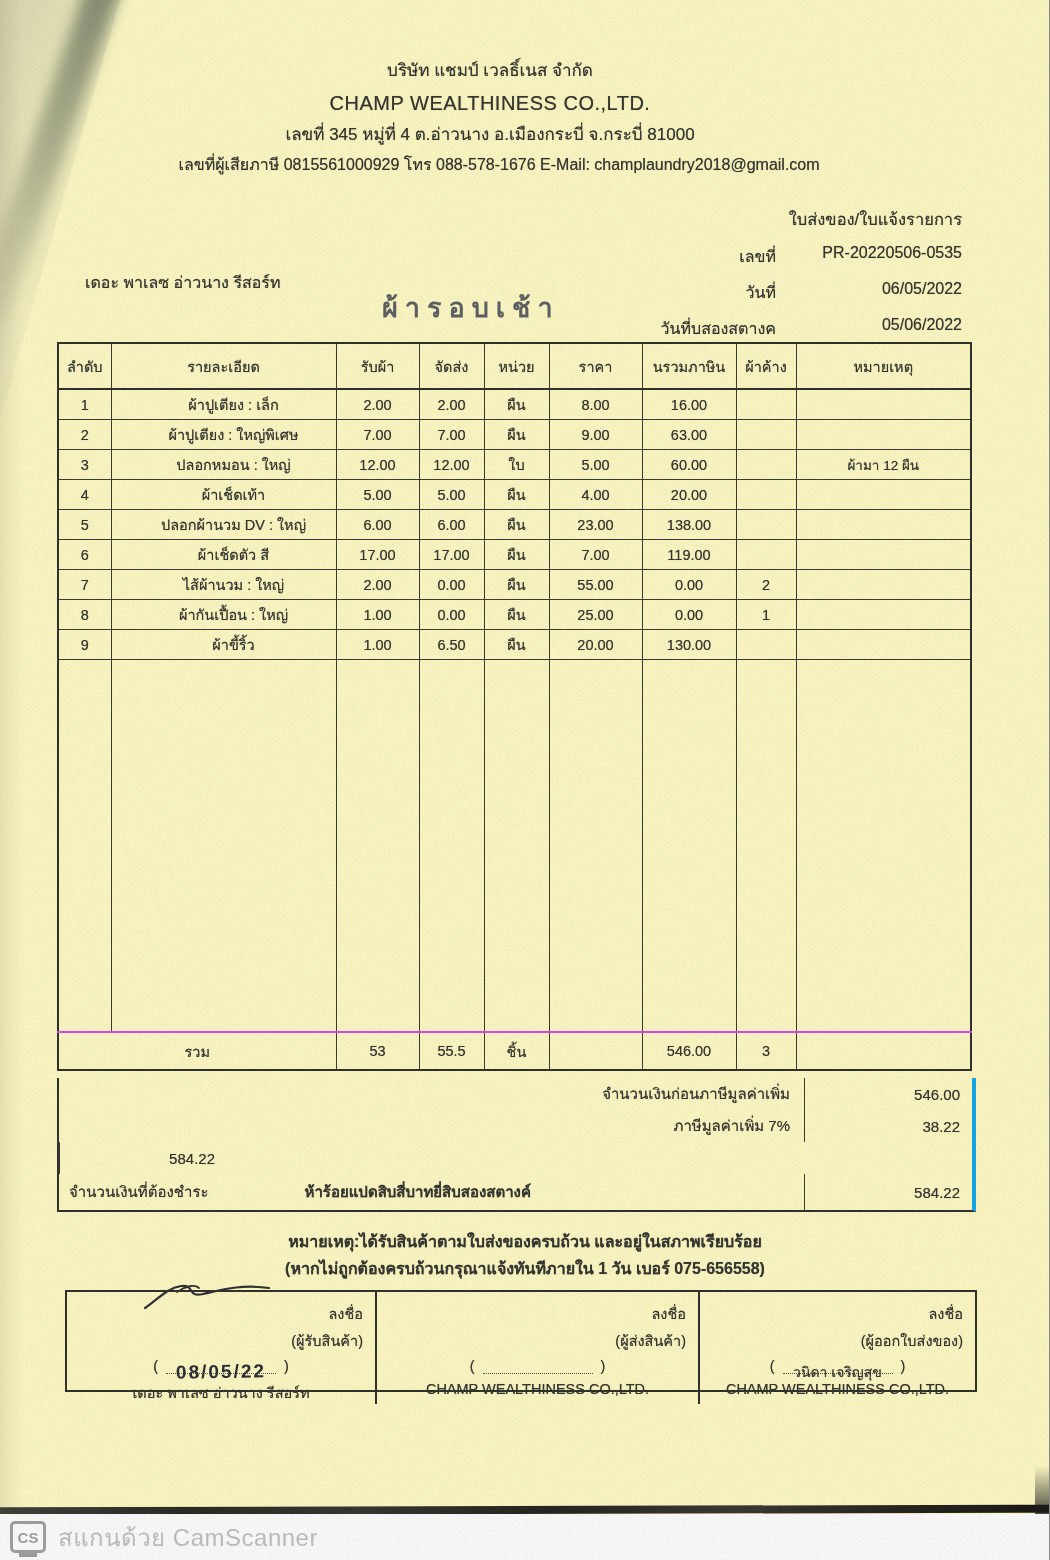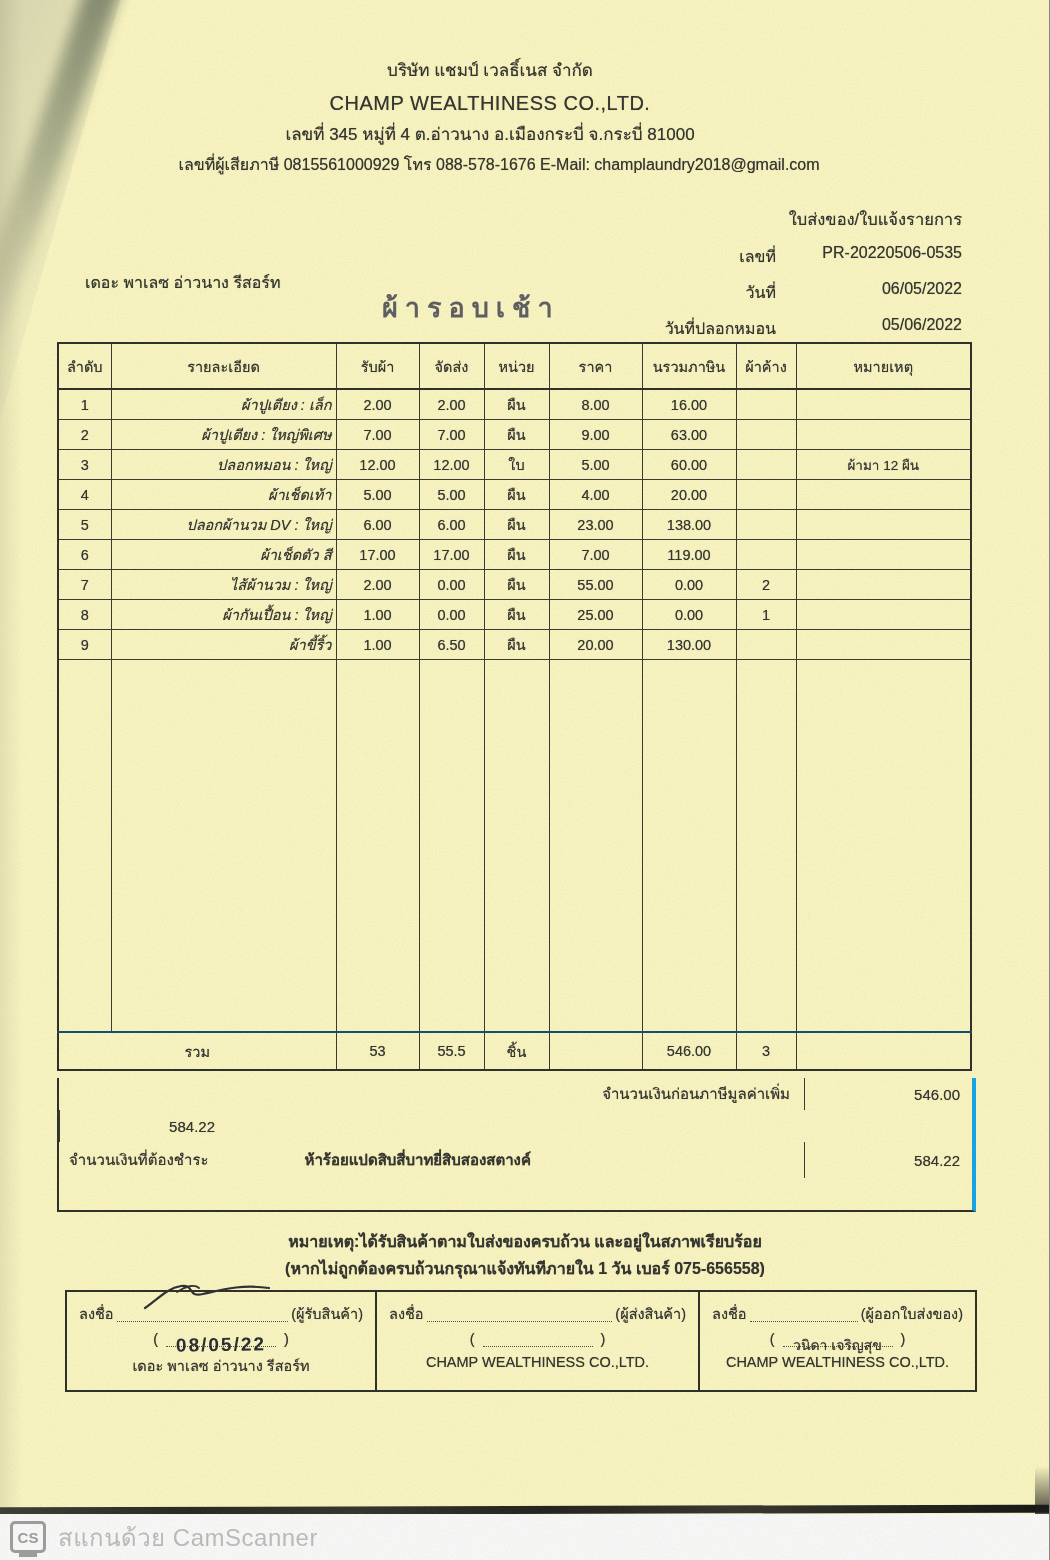--- a/index.html
+++ b/index.html
@@ -62,24 +62,24 @@
   table.main{
     position:absolute;left:57px;top:342px;width:913px;
     border-collapse:collapse;table-layout:fixed;font-size:14.5px;
   }
   table.main th, table.main td{
     border:1px solid #35352f;padding:0 4px;overflow:hidden;white-space:nowrap;
   }
   table.main{border:2px solid #2a2a25;}
   table.main thead th{height:44px;font-weight:normal;text-align:center;border-bottom:2px solid #2a2a25;}
   table.main tbody.items td{height:29px;text-align:center;}
-  table.main tbody.items td.desc{text-align:right;padding-left:24px;font-style:italic;}
+  table.main tbody.items td.desc{text-align:center;padding-left:24px;}
   table.main tbody.items td.remark{text-align:center;font-size:13.5px;}
   table.main tr.filler td{height:371px;}
-  table.main tbody.totals td{height:36px;text-align:center;border-top:2px solid #0c4a6e;border-bottom:2px solid #2a2a25;}
+  table.main tbody.totals td{height:36px;text-align:center;border-top:2px solid #d946ef;border-bottom:2px solid #2a2a25;}
 
   
   .summary{
     position:absolute;left:57px;top:1078px;width:913px;height:132px;
     border-left:2px solid #2a2a25;border-right:4px solid #0ea5e9;border-bottom:2px solid #2a2a25;
     font-size:15px;
   }
   .summary .srow{display:flex;align-items:center;height:32px;}
   .summary .slab{flex:1;text-align:right;padding-right:14px;}
   .summary .sval{width:168px;text-align:right;padding-right:12px;border-left:1px solid #35352f;height:100%;display:flex;align-items:center;justify-content:flex-end;box-sizing:border-box;}
@@ -92,21 +92,21 @@
   .notes{position:absolute;left:0;top:1228px;width:1050px;text-align:center;font-size:16px;line-height:1.7;font-weight:600;}
 
   
   .signs{
     position:absolute;left:65px;top:1290px;width:908px;height:98px;
     display:grid;grid-template-columns:310px 323px 275px;
     border:2px solid #2a2a25;font-size:14.5px;
   }
   .signcell{border-right:2px solid #2a2a25;padding:10px 12px 0 12px;position:relative;}
   .signcell:last-child{border-right:none;}
-  .sigline{display:flex;align-items:flex-end;}
+  .sigline{display:flex;align-items:flex-end;flex-direction:column;}
   .dots{flex:1;border-bottom:1.6px dotted #4a4a44;margin:0 3px 3px 3px;height:12px;}
   .parenrow{display:flex;justify-content:center;gap:8px;margin-top:6px;align-items:flex-end;}
   .parenrow .pdots{width:110px;border-bottom:1.6px dotted #4a4a44;height:12px;text-align:center;}
   .companyrow{text-align:center;margin-top:7px;}
   .handdate{font-size:19px;font-weight:600;letter-spacing:2px;color:#26262e;transform:rotate(-1deg);display:inline-block;}
   .sig-squiggle{position:absolute;left:70px;top:-12px;}
   .handname{font-size:14px;}
 
   
   .cs-footer{position:absolute;left:0;bottom:0;width:1050px;height:46px;background:#fdfdfd;display:flex;align-items:center;}
@@ -137,21 +137,21 @@
     <div class="doc-type txt">ใบส่งของ/ใบแจ้งรายการ</div>
     <div class="row">
       <div class="lab txt">เลขที่</div>
       <div class="val txt">PR-20220506-0535</div>
     </div>
     <div class="row">
       <div class="lab txt">วันที่</div>
       <div class="val txt">06/05/2022</div>
     </div>
     <div class="row">
-      <div class="lab txt">วันที่ปลอกหมอน</div>
+      <div class="lab txt">วันที่บสองสตางค</div>
       <div class="val txt">05/06/2022</div>
     </div>
   </div>
 
   <div class="customer txt">เดอะ พาเลซ อ่าวนาง รีสอร์ท</div>
   <div class="hand-title">ผ้ารอบเช้า</div>
 
   <table class="main">
     <colgroup>
       <col style="width:53px">
@@ -302,20 +302,24 @@
       </tr>
     </tbody>
   </table>
 
   <div class="summary">
     <div class="srow">
       <div class="slab txt">จำนวนเงินก่อนภาษีมูลค่าเพิ่ม</div>
       <div class="sval txt">546.00</div>
     </div>
     <div class="srow">
+      <div class="slab txt">ภาษีมูลค่าเพิ่ม 7%</div>
+      <div class="sval txt">38.22</div>
+    </div>
+    <div class="srow">
       <div class="sval txt">584.22</div>
     </div>
     <div class="srow payable">
       <div class="payleft">
         <div class="paylab txt">จำนวนเงินที่ต้องชำระ</div>
         <div class="words txt">ห้าร้อยแปดสิบสี่บาทยี่สิบสองสตางค์</div>
       </div>
       <div class="sval txt">584.22</div>
     </div>
   </div>

